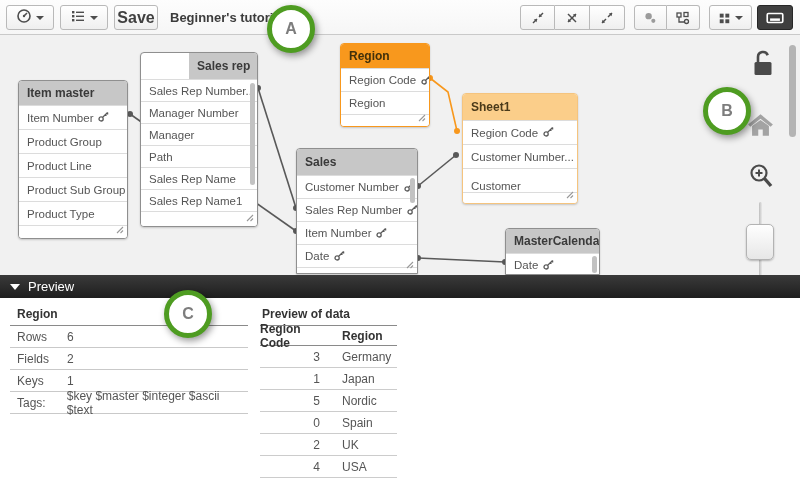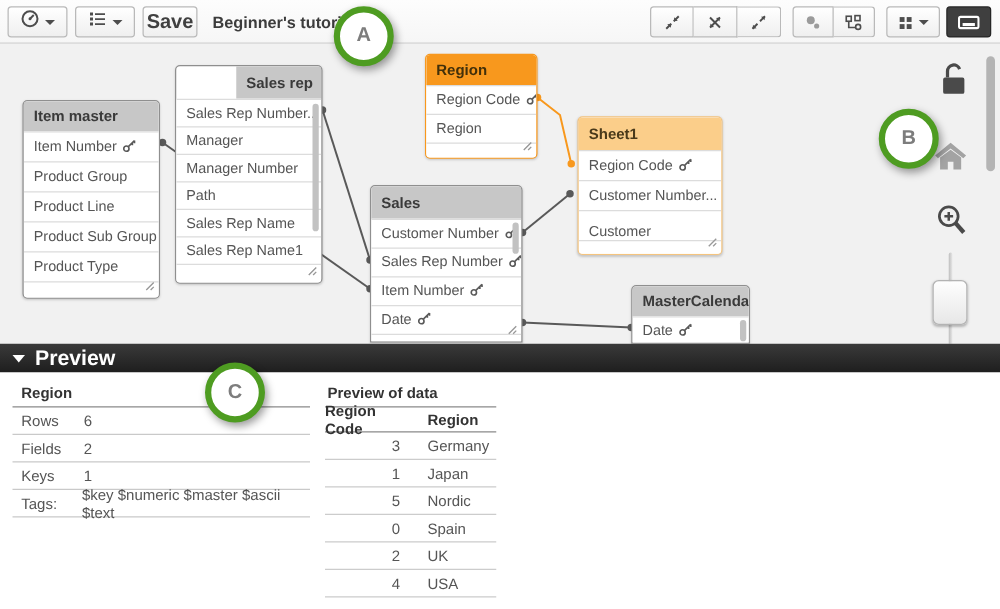--- a/index.html
+++ b/index.html
@@ -72,21 +72,21 @@
     font-size:16px; font-weight:bold; color:#7d7d7d; z-index:50;
   }
 
   
   .preview-bar {
     position:relative; width:800px; height:23px;
     background:linear-gradient(#3a3a3a,#1e1e1e);
     display:flex; align-items:center; gap:8px; padding-left:10px; cursor:pointer;
   }
   .preview-bar .tri { width:0; height:0; border-left:5px solid transparent; border-right:5px solid transparent; border-top:6px solid #fff; }
-  .preview-bar .lbl { color:#fff; font-size:17px; font-weight:bold; }
+  .preview-bar .lbl { color:#fff; font-size:13px; font-weight:normal; }
 
   
   .preview-content { position:relative; width:800px; height:189px; background:#fff; }
   .sum-section { position:absolute; left:10px; top:6px; width:238px; }
   .sum-title { font-size:12px; font-weight:bold; color:#333; padding:3px 7px 4px; border-bottom:1px solid #8a8a8a; }
   .sum-row { display:flex; align-items:center; height:22px; border-bottom:1px solid #c9c9c9; font-size:12px; color:#555; padding-left:7px; }
   .sum-row .sl { width:50px; }
   .dp-section { position:absolute; left:260px; top:6px; width:137px; }
   .dp-title { font-size:12px; font-weight:bold; color:#333; padding:3px 2px 4px; border-bottom:1px solid #8a8a8a; }
   .dp-head { display:flex; height:20px; align-items:center; border-bottom:1px solid #8a8a8a; font-size:12px; font-weight:bold; color:#333; }
@@ -256,24 +256,24 @@
                 <path d="M7 1 L1 7 M7 4.5 L4.5 7" stroke="#999" stroke-width="1.1" fill="none"></path>
               </svg></span>
           </div>
         </div>
         <div class="table-card theme-grey" style="left: 140px; top: 17px; width: 118px; height: 175px;">
           <div class="hdr" style="height: 26px; margin-left: 48px;">Sales rep</div>
           <div class="row" style="height: 22px;">
             <span>Sales Rep Number...</span>
           </div>
           <div class="row" style="height: 22px;">
+            <span>Manager Number</span>
+          </div>
+          <div class="row" style="height: 22px;">
             <span>Manager</span>
-          </div>
-          <div class="row" style="height: 22px;">
-            <span>Manager Number</span>
           </div>
           <div class="row" style="height: 22px;">
             <span>Path</span>
           </div>
           <div class="row" style="height: 22px;">
             <span>Sales Rep Name</span>
           </div>
           <div class="row" style="height: 22px;">
             <span>Sales Rep Name1</span>
           </div>
@@ -437,21 +437,21 @@
           <div class="sum-row">
             <span class="sl">Fields</span>
             <span>2</span>
           </div>
           <div class="sum-row">
             <span class="sl">Keys</span>
             <span>1</span>
           </div>
           <div class="sum-row">
             <span class="sl">Tags:</span>
-            <span>$key $numeric $master $ascii $text</span>
+            <span>$key $master $integer $ascii $text</span>
           </div>
         </div>
     </div>
 
     <div class="dp-section">
       <div class="dp-title">Preview of data</div>
       <div class="dp-head">
         <span class="dp-c1" style="text-align:left;">Region Code</span>
         <span class="dp-c2">Region</span>
       </div>

